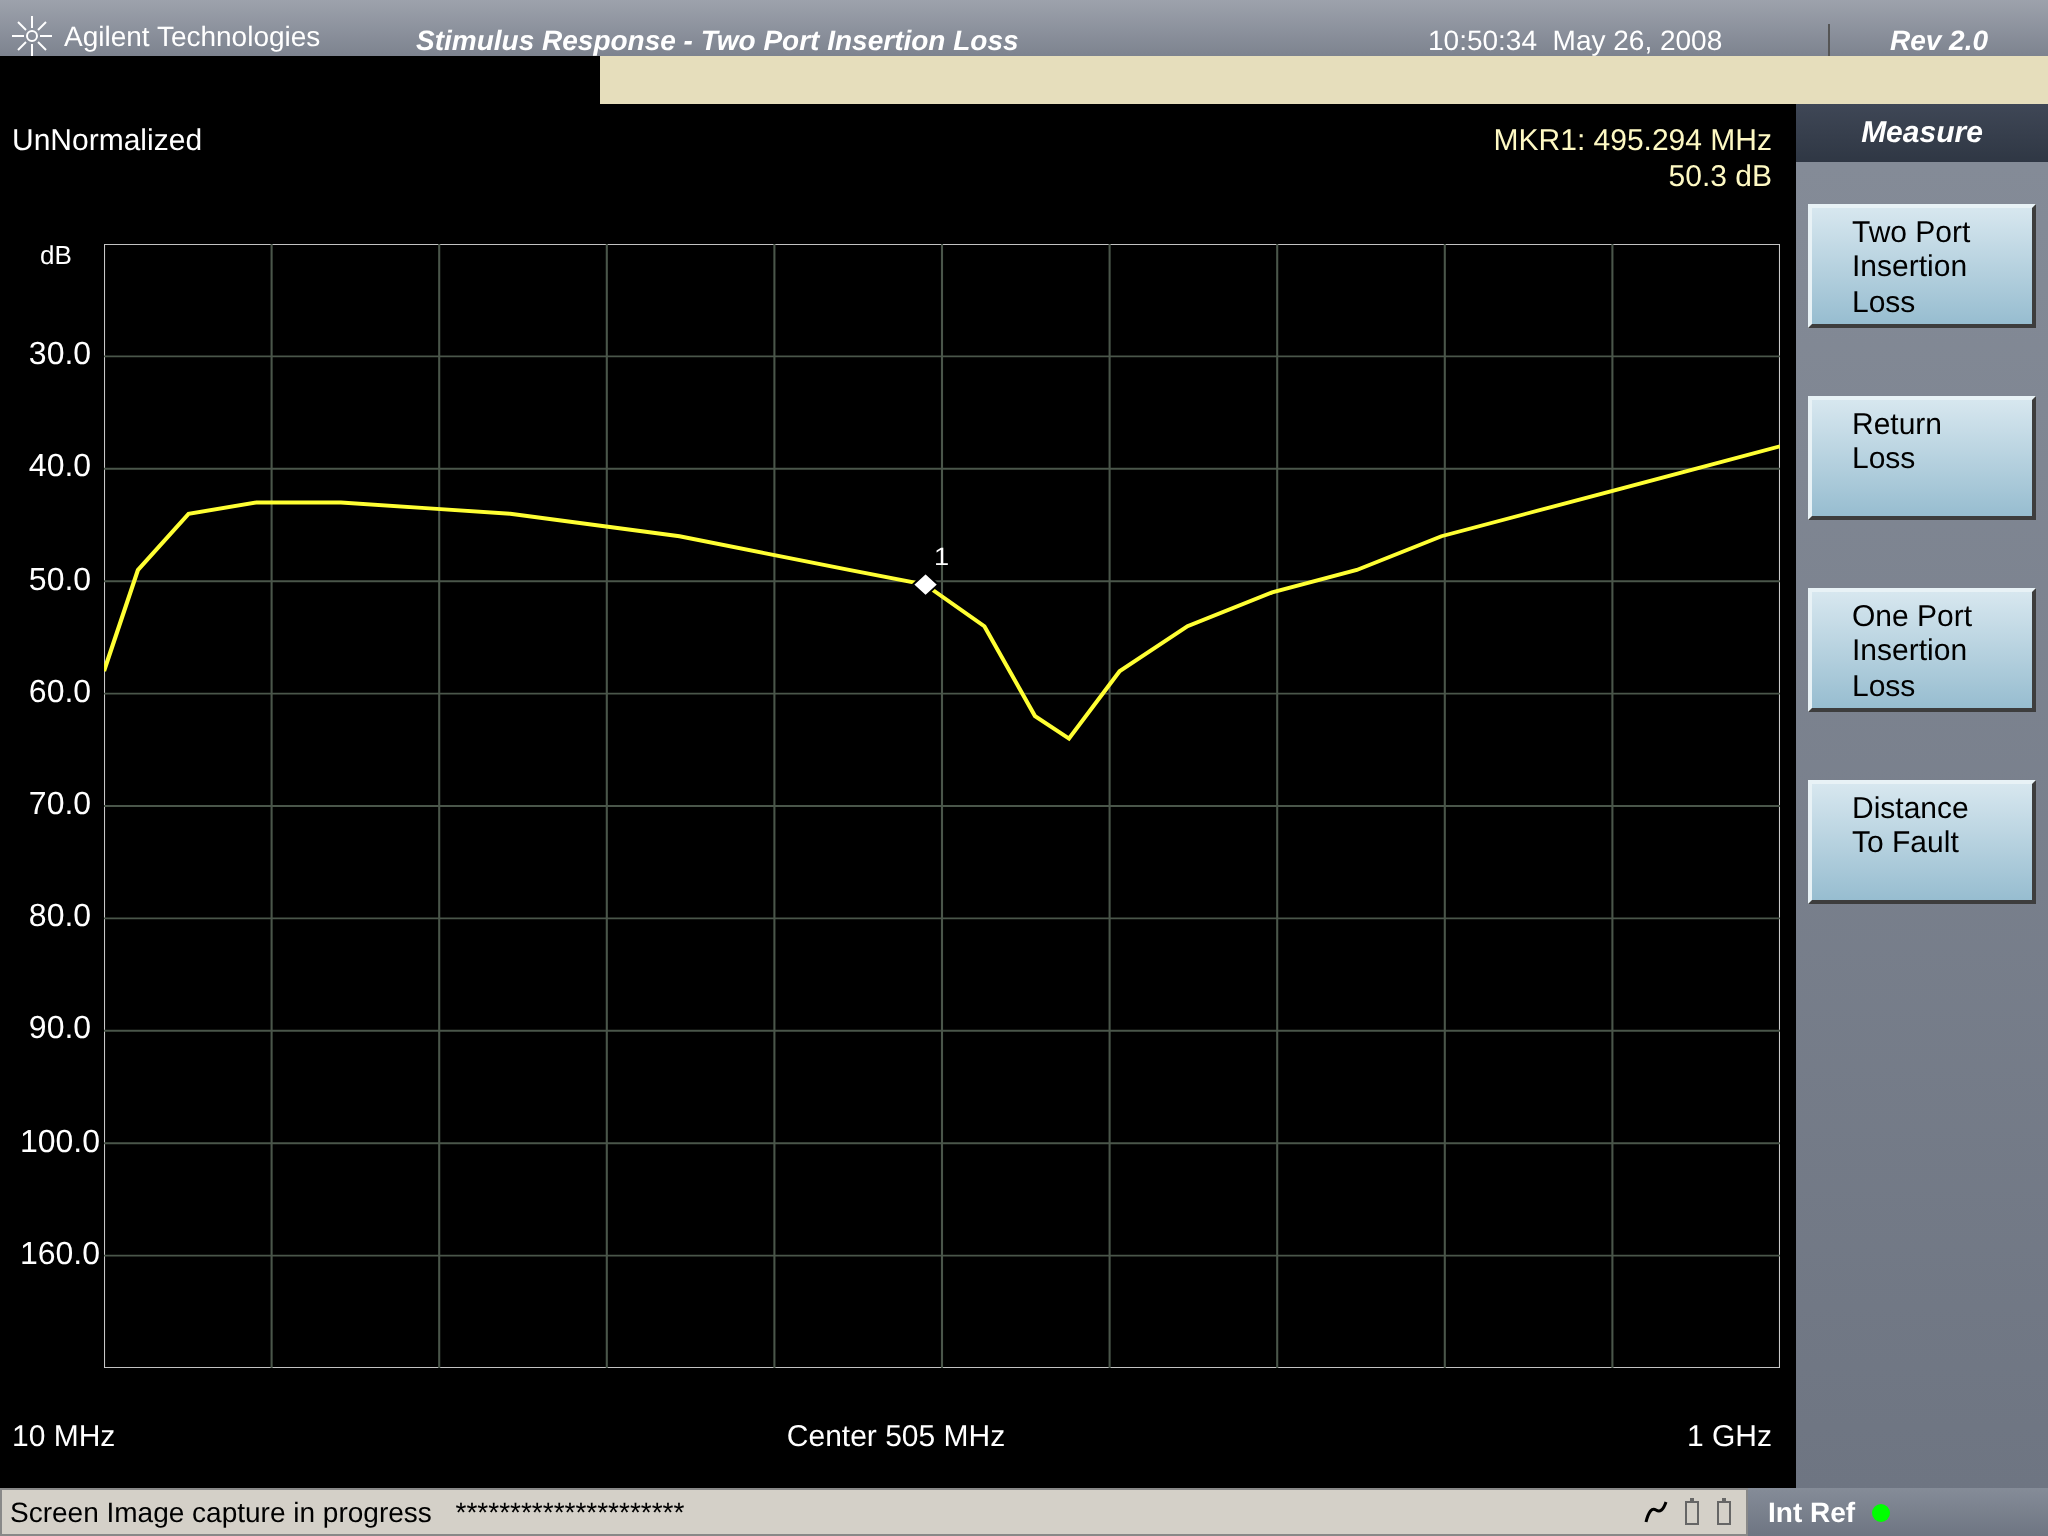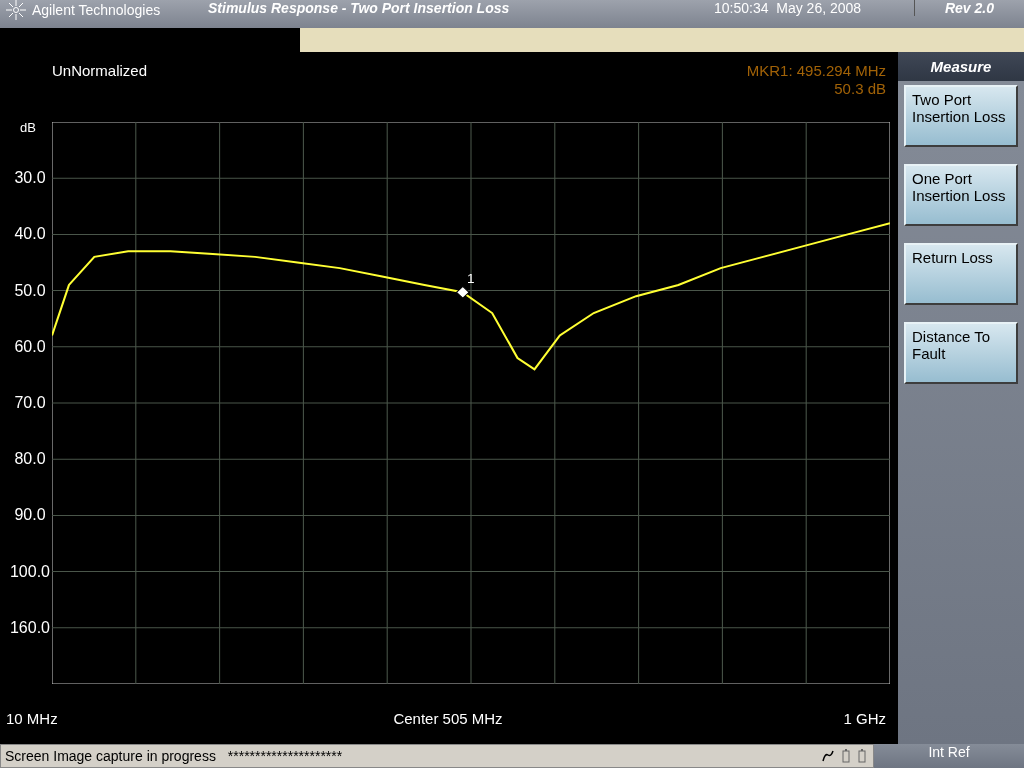--- a/index.html
+++ b/index.html
@@ -3,43 +3,43 @@
 <meta charset="utf-8">
 <style>
   * { box-sizing: border-box; margin: 0; padding: 0; }
   html, body { width: 1024px; height: 768px; overflow: hidden; font-family: Arial, Helvetica, sans-serif; background:#000; }
   body { display:flex; flex-direction:column; }
 
   
   .topbar {
     height: 28px;
     background: linear-gradient(#9da2ac, #7d838f);
-    display:flex; align-items:flex-start;
+    display:flex; align-items:flex-end;
     color:#fff; font-size:14px;
     padding-left:6px;
   }
   .topbar .logo { display:flex; align-items:center; gap:6px; width:178px;}
   .topbar .logo-burst { width:20px; height:20px; }
   .topbar .title { flex:1; text-align:left; font-weight:bold; font-style:italic; padding-left:24px;}
   .topbar .clock { width:200px; text-align:left; }
   .topbar .rev   { width:110px; text-align:center; font-weight:bold; font-style:italic; border-left:1px solid #555;}
   .tab-strip {
     height:24px;
     background:#e6debc;
     display:flex;
   }
   .tab-strip .blacktab { width:300px; height:100%; background:#000; }
 
   
   .mainrow { flex:1; display:flex; background:#000; }
 
   
   .plotzone { flex:1; position:relative; background:#000; color:#fff; }
-  .unnorm { position:absolute; left:6px; top:10px; font-size:15px; color:#fff;margin-left:46px;}
-  .marker-readout { position:absolute; right:12px; top:10px; font-size:15px; color:#a16207; text-align:right; line-height:1.2;}
+  .unnorm { position:absolute; left:6px; top:10px; font-size:15px; color:#fff;}
+  .marker-readout { position:absolute; right:12px; top:10px; font-size:15px; color:#fef9c3; text-align:right; line-height:1.2;}
   .plot-wrap { position:absolute; left:52px; right:8px; top:70px; bottom:60px; }
   .ylab { position:absolute; left:20px; top:68px; color:#fff; font-size:13px;}
   .ytick { position:absolute; left:8px; width:44px; text-align:center; color:#fff; font-size:16px; transform:translateY(-50%);}
   .xaxis { position:absolute; left:6px; right:8px; bottom:34px; color:#fff; font-size:15px;}
   .xaxis .xl { position:absolute; left:0;}
   .xaxis .xc { position:absolute; left:0; right:0; text-align:center;}
   .xaxis .xr { position:absolute; right:4px;}
   svg.grid { width:100%; height:100%; }
   .gridline { stroke:#4a564a; stroke-width:1;}
   .frame    { stroke:#c8c8c8; stroke-width:1; fill:none;}
@@ -52,29 +52,29 @@
     width:126px;
     background: linear-gradient(#858c98, #6e7582);
     display:flex; flex-direction:column;
   }
   .side-title {
     background: linear-gradient(#3f4756, #2f3744);
     color:#fff; text-align:center; font-weight:bold; font-style:italic;
     padding:6px 0; font-size:15px;
   }
   .softkey {
-    margin:4px 6px 13px 6px;
+    margin:21px 6px 13px 6px;
     height:62px;
     background: linear-gradient(#d7e7ef, #97bdd0);
     border-top:2px solid #e8f2f6;
     border-left:2px solid #e8f2f6;
     border-right:2px solid #3d3d3d;
     border-bottom:2px solid #3d3d3d;
     color:#000; font-size:15px;
-    padding:4px 6px; line-height:1.15;
+    padding:4px 20px; line-height:1.15;
     cursor:pointer;
   }
 
   
   .status {
     height:24px;
     display:flex;
     font-size:14px;
   }
   .status .msg {
@@ -83,23 +83,23 @@
     border:1px solid #888;
     color:#000;
     display:flex; align-items:center;
     padding-left:4px;
     gap:4px;
   }
   .status .icons { display:flex; align-items:center; gap:6px; padding:0 6px;}
   .status .ref {
     width:150px;
     background: linear-gradient(#858c98, #6e7582);
-    color:#fff; font-weight:normal;
+    color:#fff; font-weight:bold;
     display:flex; align-items:center; justify-content:flex-start;
-    gap:8px;flex-direction:column;
+    padding-left:10px; gap:8px;
   }
   .led { width:9px; height:9px; border-radius:50%; }
 </style>
 </head>
 <body>
 
 <div class="topbar">
   <div class="logo">
     <svg class="logo-burst" viewBox="0 0 20 20">
       <g stroke="#fff" stroke-width="1">
@@ -183,22 +183,22 @@
         <div class="ytick" style="top: 407.2px;">80.0</div>
         <div class="ytick" style="top: 463.4px;">90.0</div>
         <div class="ytick" style="top: 519.6px;">100.0</div>
         <div class="ytick" style="top: 575.8px;">160.0</div>
       </div>
     </div>
 
   <div class="side">
     <div class="side-title">Measure</div>
     <div class="softkey">Two Port Insertion Loss</div>
+    <div class="softkey">Return Loss</div>
     <div class="softkey">One Port Insertion Loss</div>
-    <div class="softkey">Return Loss</div>
     <div class="softkey">Distance To Fault</div>
   </div>
 </div>
 
 <div class="status">
   <div class="msg">
     <span>Screen Image capture in progress</span>
     &nbsp;
     <span>*********************</span>
     <span style="flex:1"></span>

